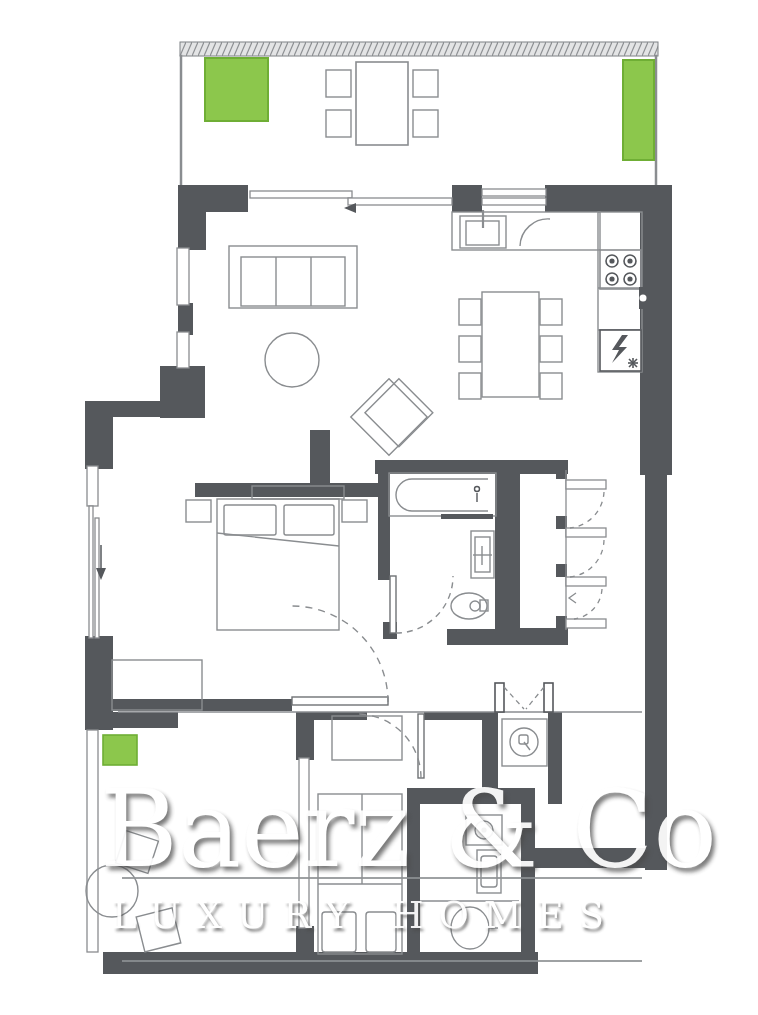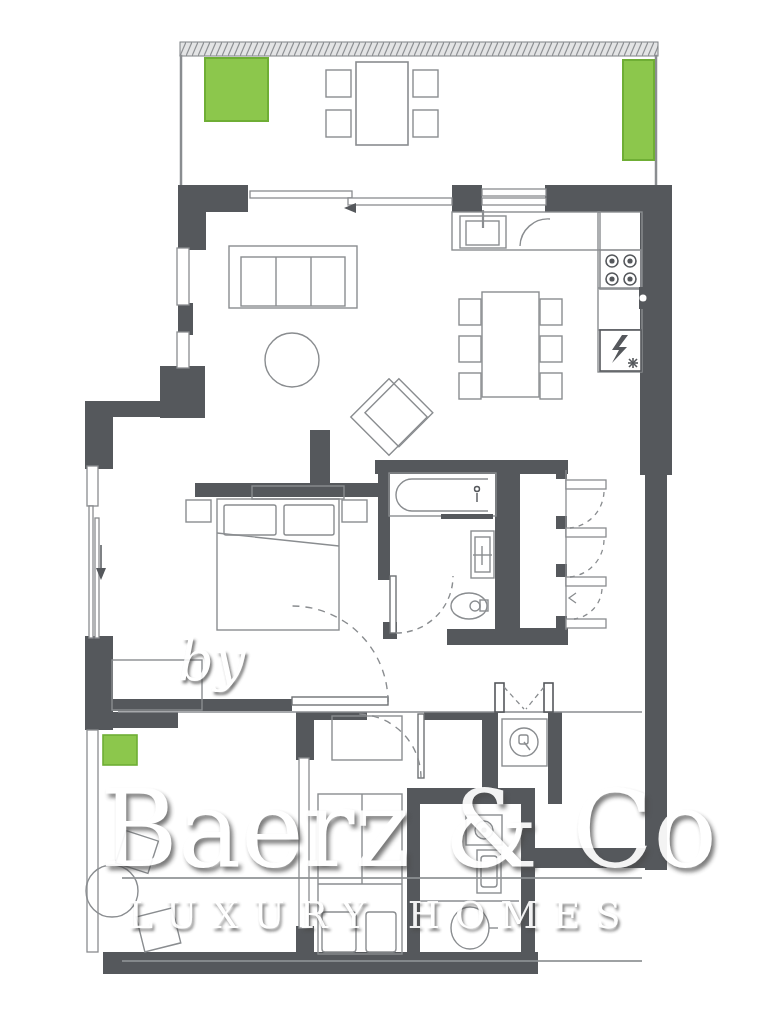--- a/index.html
+++ b/index.html
@@ -7,21 +7,21 @@
         font-family:"DejaVu Serif", serif;}
   .plan svg{position:absolute;left:0;top:0;}
   .wm{position:absolute;color:#ffffff;z-index:5;user-select:none;}
   .wm-by{left:178px;top:628px;font-style:italic;font-size:56px;opacity:.88;
          text-shadow:2px 3px 3px rgba(80,80,80,.85);}
   .wm-brand{left:100px;top:740px;width:550px;text-align:center;font-size:106px;line-height:1.05;
             opacity:.93;text-shadow:3px 4px 4px rgba(75,75,75,.8);white-space:nowrap;margin-top:34px;}
   .wm-rule{position:absolute;height:2px;background:#8d9093;opacity:.85;z-index:5;}
   .wm-rule1{left:122px;top:877px;width:520px;}
   .wm-rule2{left:122px;top:960px;width:520px;}
-  .wm-tagline{left:112px;top:894px;width:540px;text-align:center;font-size:37px;
+  .wm-tagline{left:112px;top:894px;width:540px;font-size:37px;
               letter-spacing:15px;opacity:.92;text-shadow:2px 3px 3px rgba(75,75,75,.75);
               white-space:nowrap;}
 </style>
 </head>
 <body>
 
 <div class="plan">
 
 <svg width="758" height="1015" viewBox="0 0 758 1015">
   <defs>
@@ -240,19 +240,18 @@
   <g>
     <rect x="103" y="735" width="34" height="30" fill="#8cc74c" stroke="#6fae35" stroke-width="1.6"></rect>
     <g fill="none" stroke="#8a8d90" stroke-width="1.4">
       <rect x="120" y="835" width="34" height="34" transform="rotate(18 137 852)"></rect>
       <circle cx="112" cy="891" r="26"></circle>
       <rect x="140" y="912" width="37" height="36" transform="rotate(-14 158 930)"></rect>
     </g>
   </g>
 </svg>
 
-<div class="wm wm-by">by</div>
 <div class="wm wm-brand">Baerz &amp; Co</div>
 <div class="wm-rule wm-rule1"></div>
 <div class="wm wm-tagline">LUXURY HOMES</div>
 <div class="wm-rule wm-rule2"></div>
 
 </div>
 
 </body></html>

